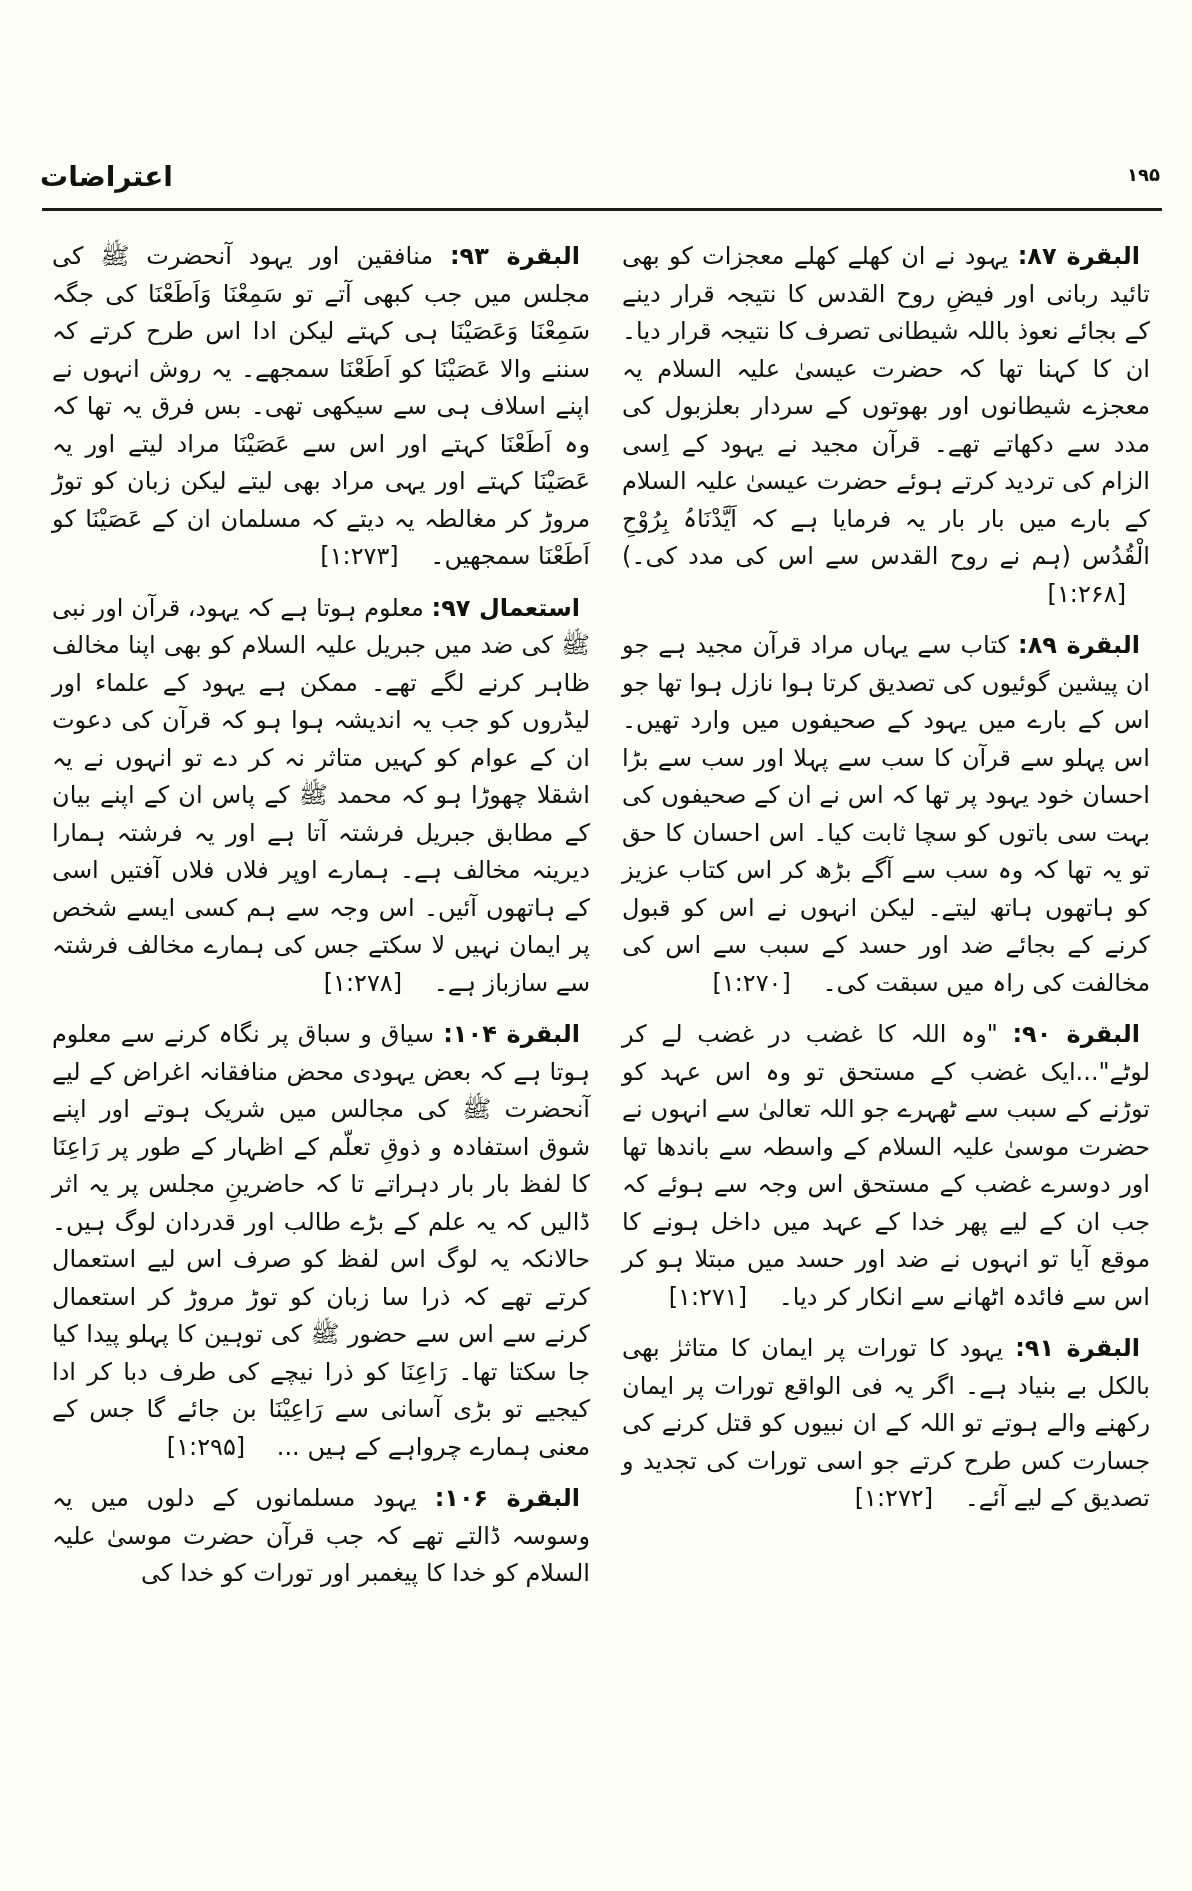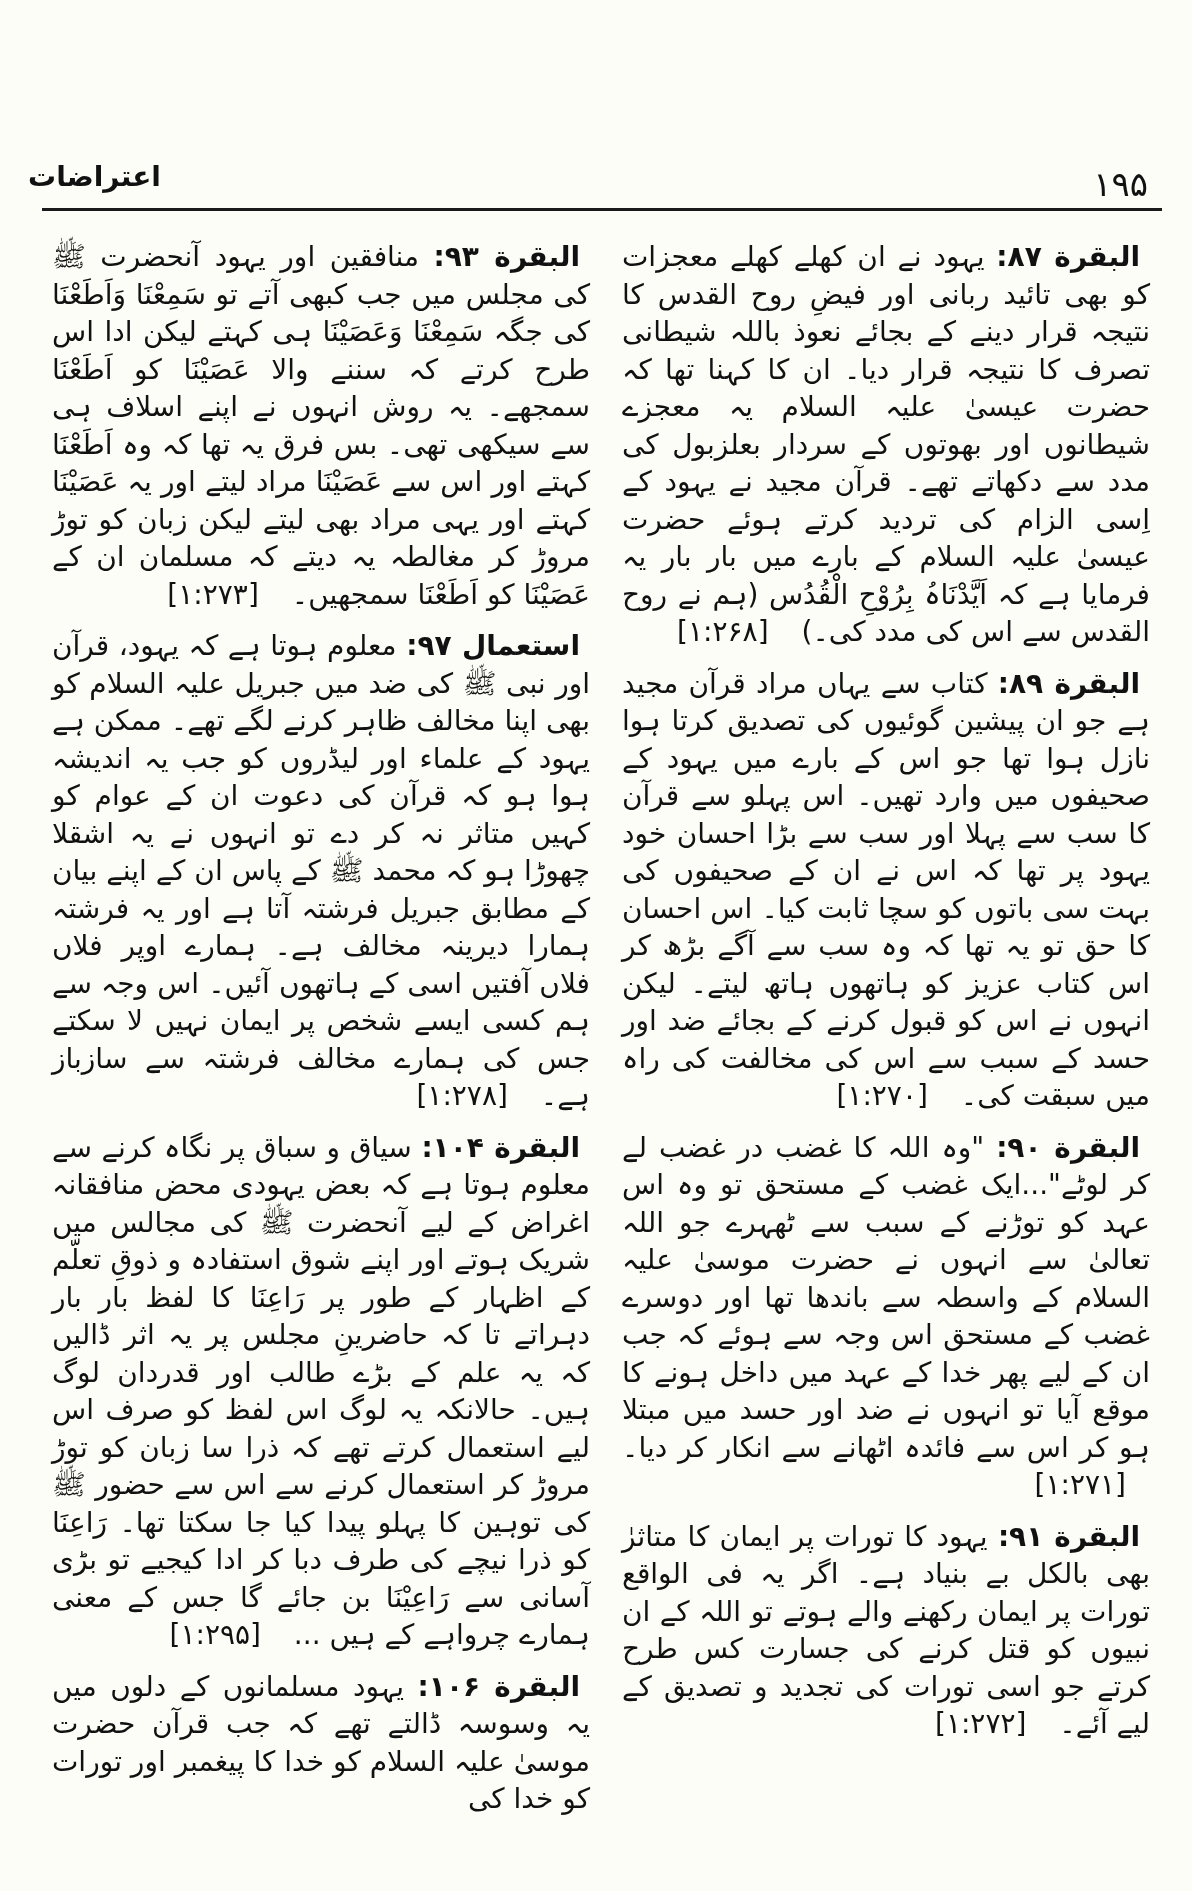--- a/index.html
+++ b/index.html
@@ -4,37 +4,37 @@
 <style>
   html, body { margin:0; padding:0; }
   body {
     width:1192px; height:1891px; overflow:hidden;
     background:#fdfdf8;
     font-family:"DejaVu Sans", sans-serif;
     color:#111;
     position:relative;
   }
   .header {
-    position:absolute; left:28px; top:160px; width:1120px; height:50px;text-align:center;
+    position:absolute; left:40px; top:160px; width:1120px; height:50px;text-align:center;
   }
   .header-title {
     position:absolute; left:0; top:0;
     font-size:28px; font-weight:bold; direction:rtl;
   }
   .page-number {
     position:absolute; right:0; top:4px;
-    font-size:34px; font-weight:normal;
+    font-size:18px; font-weight:bold;
   }
   .header-rule {
     position:absolute; left:42px; top:208px; width:1120px; height:3px; background:#1a1a1a;
   }
   .column {
     position:absolute; top:238px;
     direction:rtl; text-align:justify;
-    font-size:28px; line-height:37.5px;
+    font-size:24px; line-height:37.5px;
   }
   .col-right { left:622px; width:528px; }
   .col-left  { left:52px;  width:538px; }
   .entry { margin:0 0 14px 0; text-indent:10px; }
   .entry-label { font-weight:bold; }
   .entry-ref { display:inline-block; margin-right:14px; }
 </style>
 </head>
 <body>
 

